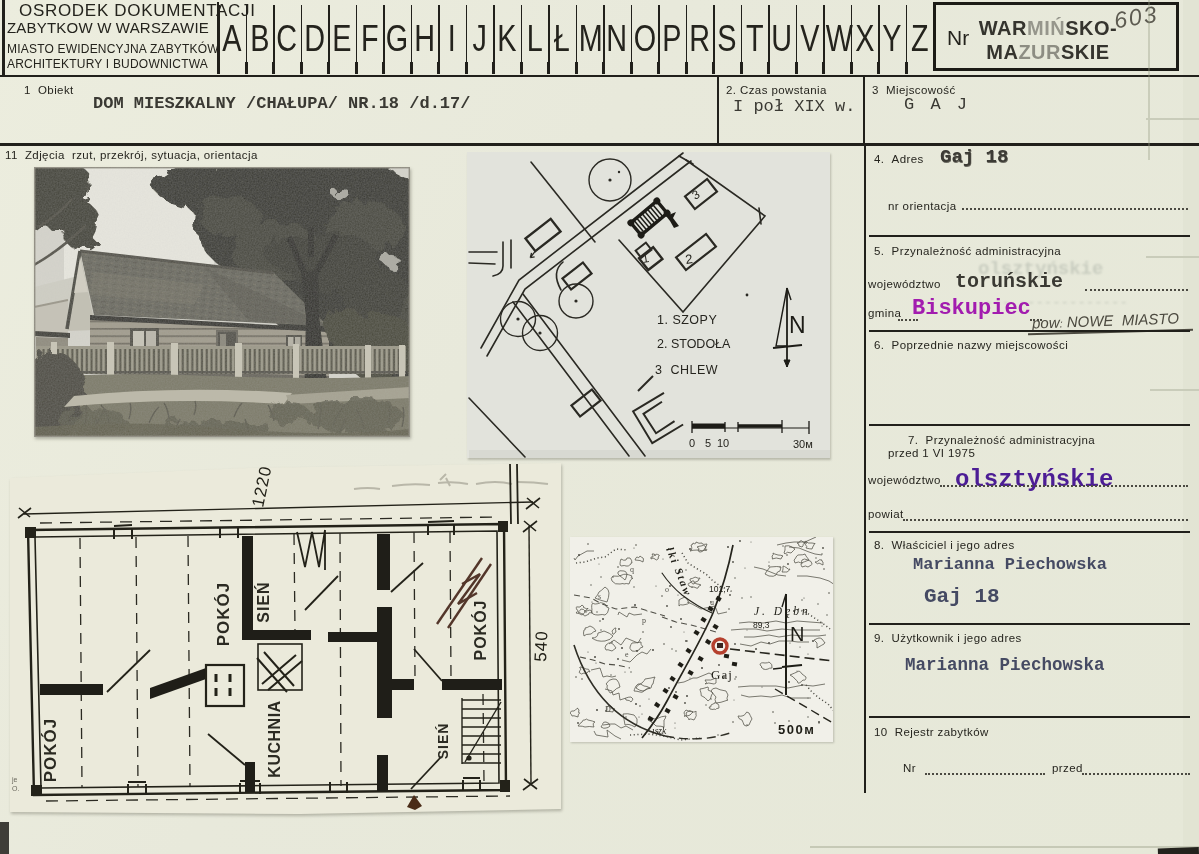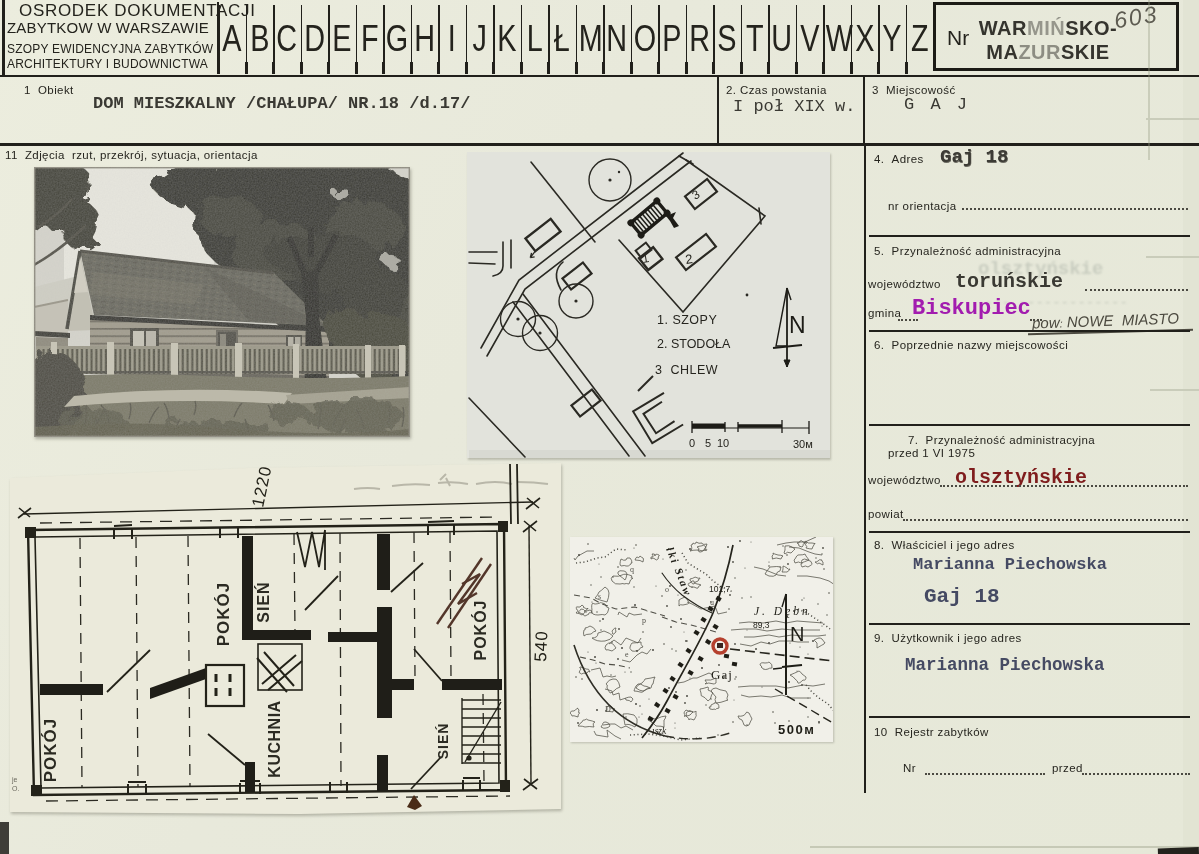--- a/index.html
+++ b/index.html
@@ -16,21 +16,21 @@
 
 <div class="abs" style="left:0;top:0;width:1199px;height:854px;background:linear-gradient(120deg,#ecedde 0%,#e8e9db 40%,#e6e8d8 100%);"></div>
 
 <div class="abs" style="left:1183px;top:0;width:16px;height:854px;background:#dfe1d0;opacity:.6;"></div>
 
 <div class="abs vline" style="left:2px;top:0;height:76px;width:3px;"></div>
 
 <div class="abs" style="left:7px;top:3px;width:212px;color:#24231d;">
   <div style="font-size:17px;line-height:16.5px;white-space:nowrap;letter-spacing:0.7px;margin-left:12px;">OSRODEK DOKUMENTACJI</div>
   <div style="font-size:15px;line-height:16.5px;white-space:nowrap;letter-spacing:0.2px;">ZABYTKOW W WARSZAWIE</div>
-  <div style="font-size:12px;line-height:14.5px;white-space:nowrap;letter-spacing:0.2px;margin-top:6px;">SZOPY EWIDENCYJNA ZABYTKÓW</div>
+  <div style="font-size:12px;line-height:14.5px;white-space:nowrap;letter-spacing:0.2px;margin-top:6px;">MIASTO EWIDENCYJNA ZABYTKÓW</div>
   <div style="font-size:12px;line-height:14.5px;white-space:nowrap;letter-spacing:0.2px;">ARCHITEKTURY I BUDOWNICTWA</div>
 </div>
 
 <div class="abs vline" style="left:217px;top:2px;height:72px;"></div>
 
 <div class="abs" id="alpha" style="left:218px;top:0;width:715px;height:76px;">
     <div style="position:absolute;left:0px;top:0;width:27.5px;height:76px;">
       <div style="position:absolute;left:0;top:5px;width:1.5px;height:60px;background:#21201b;"></div>
       <div style="position:absolute;left:-1px;top:62px;width:3px;height:12px;background:#21201b;"></div>
       <div style="position:absolute;left:0;top:21px;width:100%;text-align:center;font-size:36px;line-height:36px;color:#24231d;transform:scaleX(0.8);">A</div>
@@ -905,21 +905,21 @@
 
 <div class="abs hline" style="left:869px;top:330px;width:321px;"></div>
 
 <div class="abs lbl" style="left:874px;top:339px;">6.&nbsp;&nbsp;Poprzednie&nbsp;nazwy&nbsp;miejscowości</div>
 
 <div class="abs hline" style="left:869px;top:424px;width:321px;"></div>
 
 <div class="abs lbl" style="left:908px;top:434px;">7.&nbsp;&nbsp;Przynależność&nbsp;administracyjna</div>
 <div class="abs lbl" style="left:888px;top:447px;">przed&nbsp;1&nbsp;VI&nbsp;1975</div>
 <div class="abs lbl" style="left:868px;top:474px;">województwo</div>
-<div class="abs tw" style="left:955px;top:466px;font-size:20px;font-weight:bold;color:#7f1d1d;">olsztyńskie</div>
+<div class="abs tw" style="left:955px;top:466px;font-size:24px;font-weight:bold;color:#4c1d95;">olsztyńskie</div>
 <div class="abs dot" style="left:940px;top:484px;width:248px;"></div>
 <div class="abs lbl" style="left:868px;top:508px;">powiat</div>
 <div class="abs dot" style="left:903px;top:518px;width:285px;"></div>
 
 <div class="abs hline" style="left:869px;top:531px;width:321px;"></div>
 
 <div class="abs lbl" style="left:874px;top:539px;">8.&nbsp;&nbsp;Właściciel&nbsp;i&nbsp;jego&nbsp;adres</div>
 <div class="abs tw" style="left:913px;top:555px;font-size:17px;font-weight:bold;color:#454a63;">Marianna Piechowska</div>
 <div class="abs tw" style="left:924px;top:585px;font-size:21px;font-weight:bold;color:#454a63;">Gaj 18</div>
 

